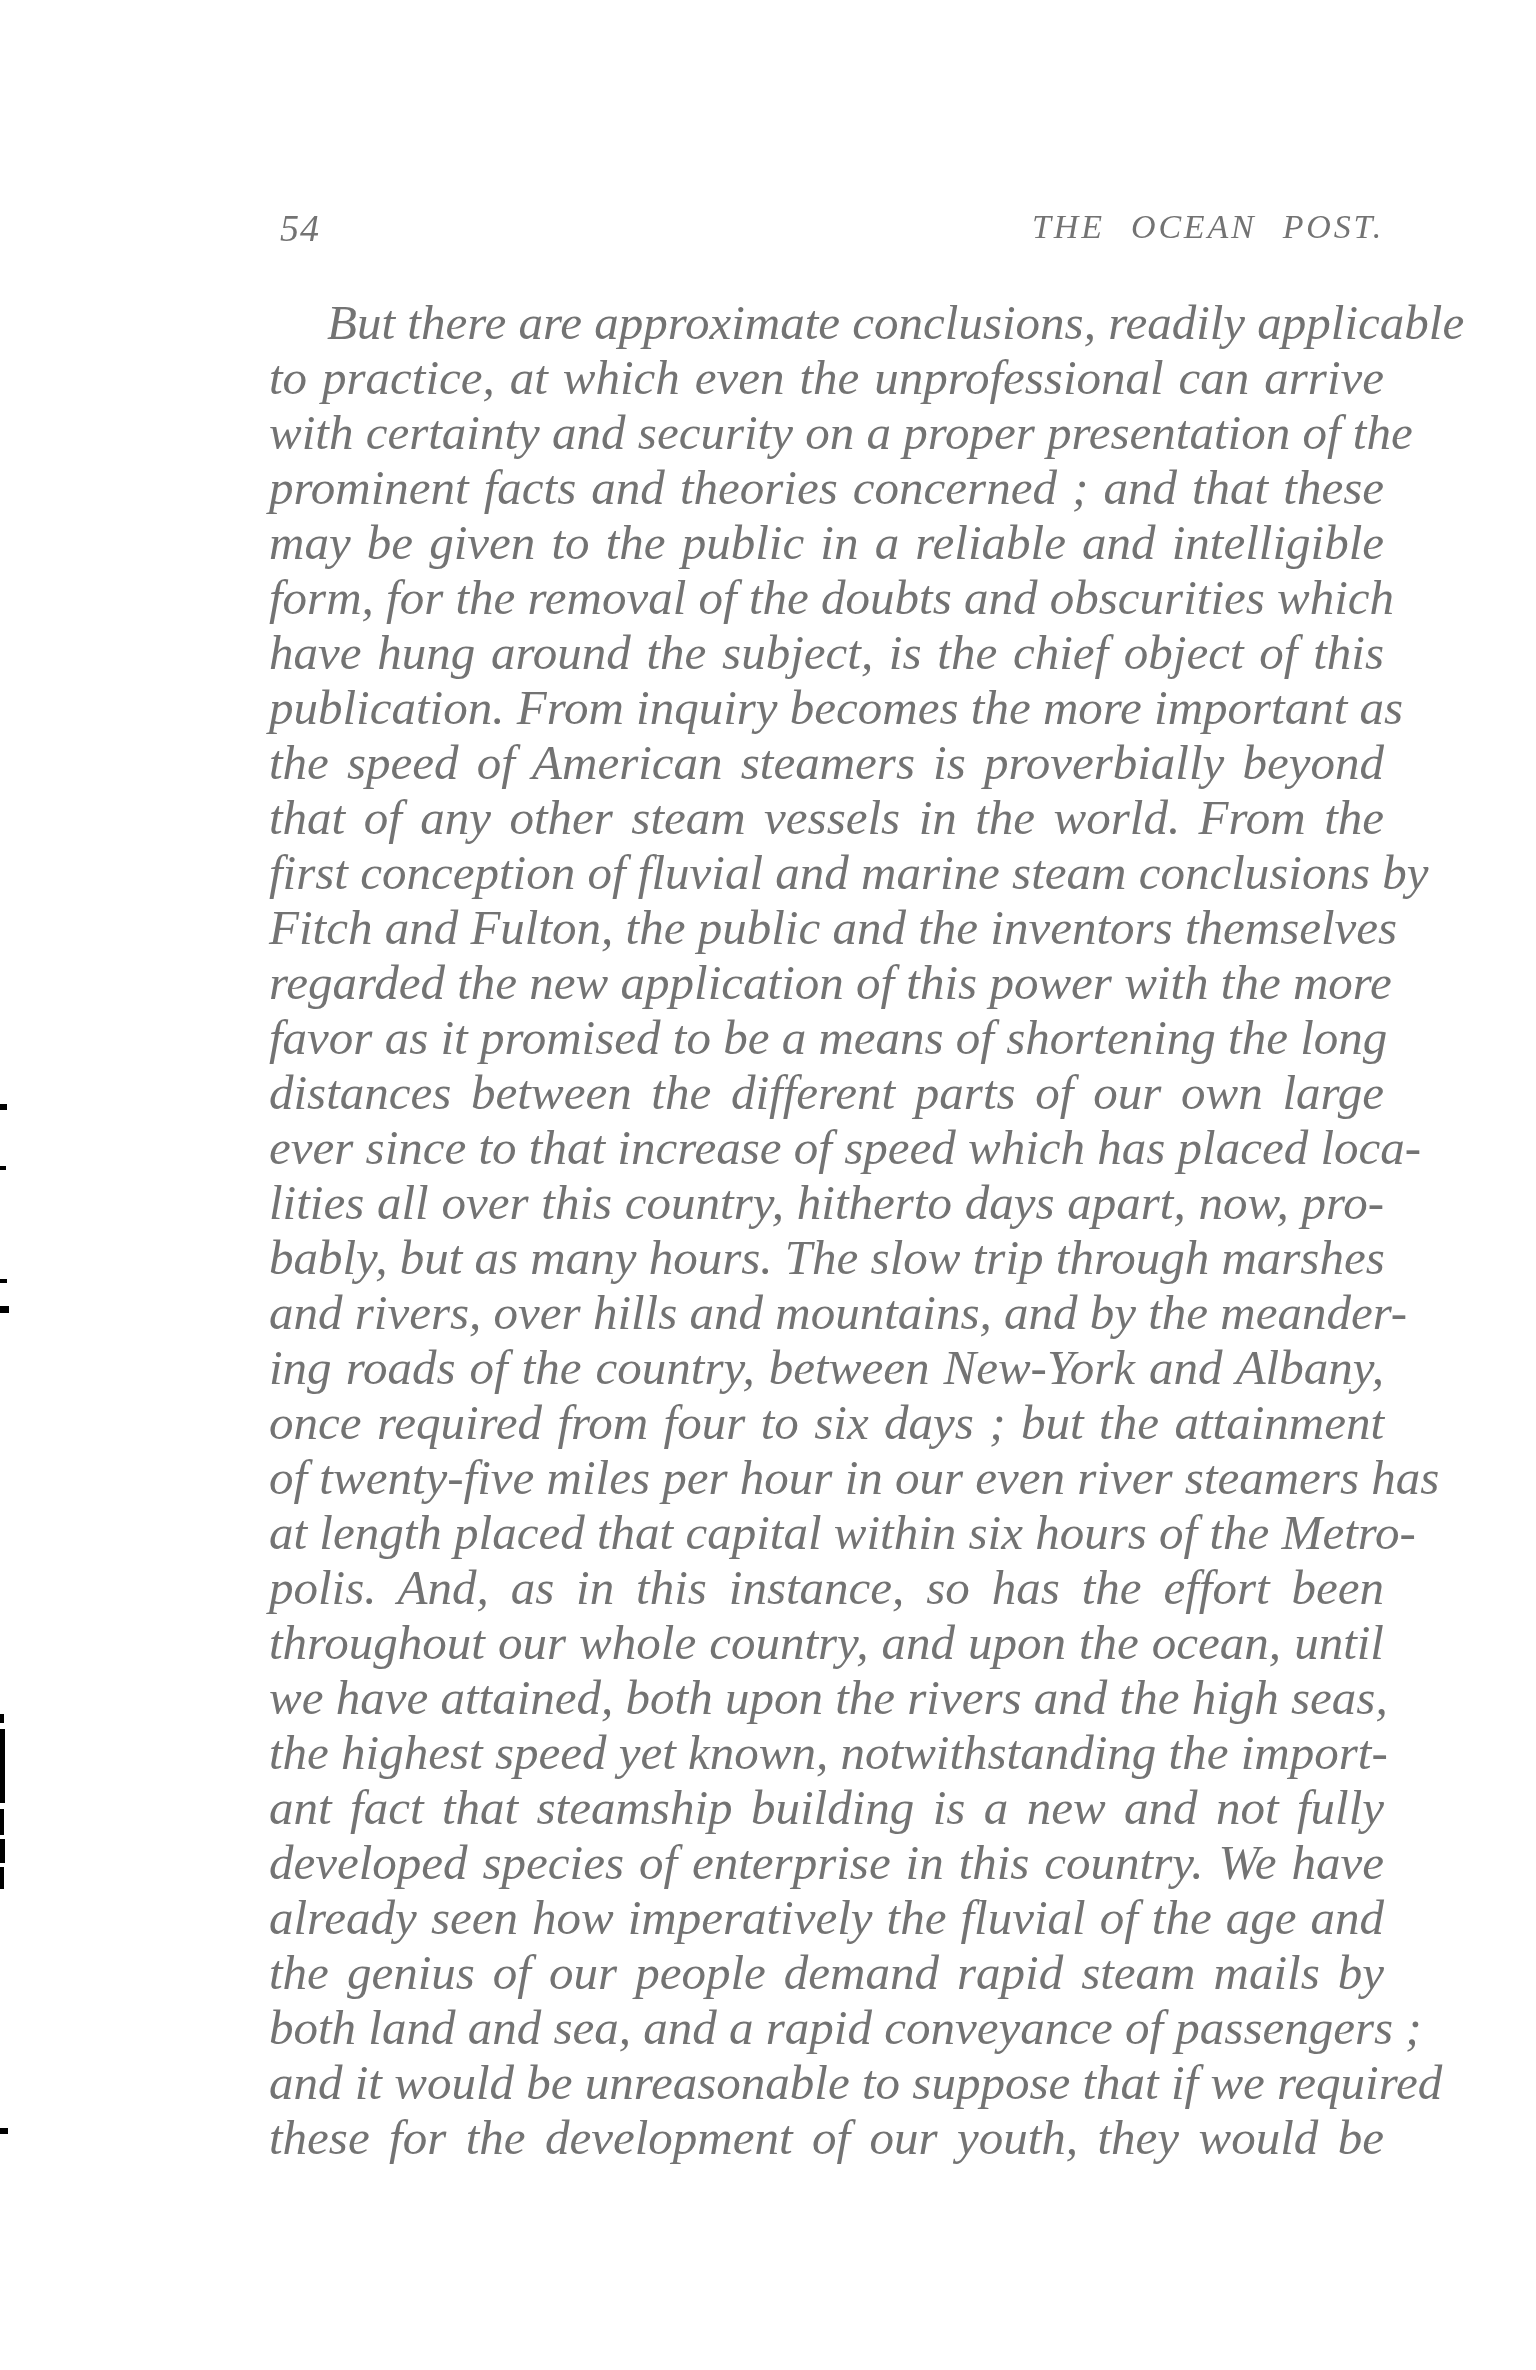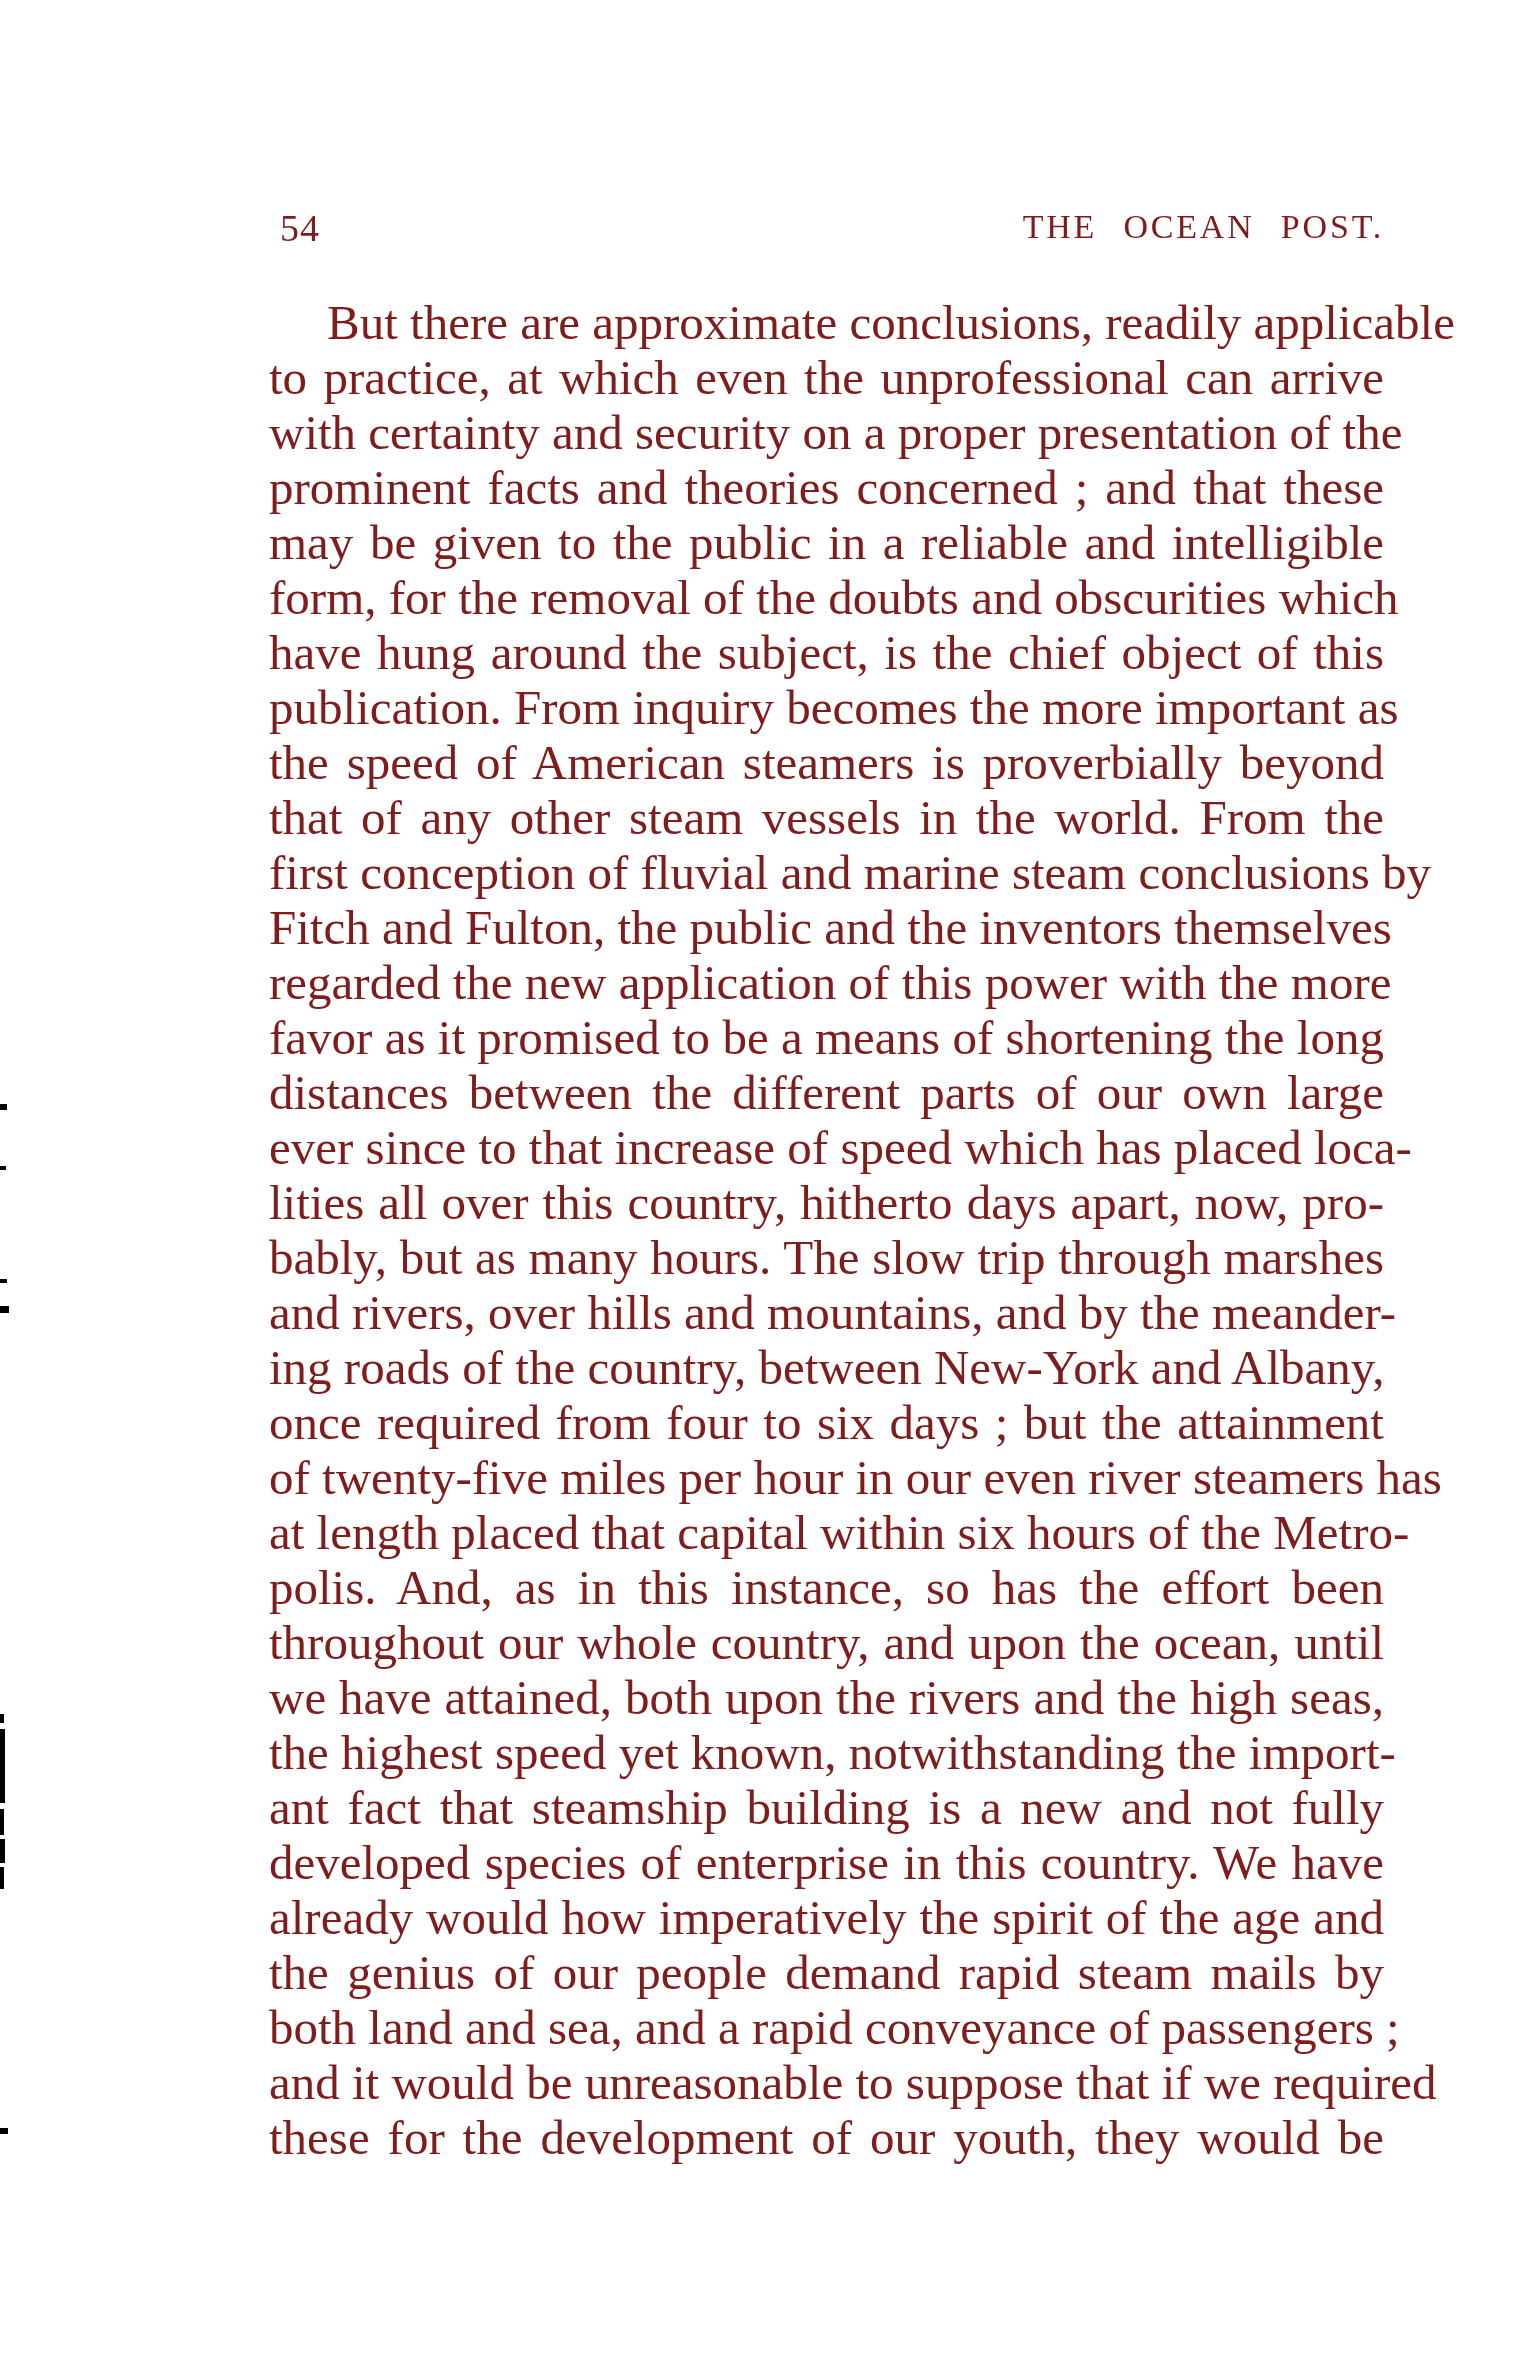--- a/index.html
+++ b/index.html
@@ -7,21 +7,22 @@
     padding: 0;
     background: #ffffff;
   }
   .page {
     position: relative;
     width: 1536px;
     height: 2371px;
     background: #ffffff;
     overflow: hidden;
     font-family: "Liberation Serif", "DejaVu Serif", serif;
-    color: #7f1d1d;
+    color: #737373;
+    font-style: italic;
   }
   .folio-row {
     position: absolute;
     top: 206px;
     left: 269px;
     width: 1115px;
     height: 48px;
   }
   .folio-number {
     position: absolute;
@@ -106,21 +107,21 @@
       <div class="line">ing roads of the country, between New-York and Albany,</div>
       <div class="line">once required from four to six days ; but the attainment</div>
       <div class="line">of twenty-five miles per hour in our even river steamers has</div>
       <div class="line">at length placed that capital within six hours of the Metro-</div>
       <div class="line">polis. And, as in this instance, so has the effort been</div>
       <div class="line">throughout our whole country, and upon the ocean, until</div>
       <div class="line">we have attained, both upon the rivers and the high seas,</div>
       <div class="line">the highest speed yet known, notwithstanding the import-</div>
       <div class="line">ant fact that steamship building is a new and not fully</div>
       <div class="line">developed species of enterprise in this country. We have</div>
-      <div class="line">already would how imperatively the spirit of the age and</div>
+      <div class="line">already seen how imperatively the fluvial of the age and</div>
       <div class="line">the genius of our people demand rapid steam mails by</div>
       <div class="line">both land and sea, and a rapid conveyance of passengers ;</div>
       <div class="line">and it would be unreasonable to suppose that if we required</div>
       <div class="line">these for the development of our youth, they would be</div>
     </div>
 
   <div class="artifact a1"></div>
   <div class="artifact a2"></div>
   <div class="artifact a3"></div>
   <div class="artifact a4"></div>

